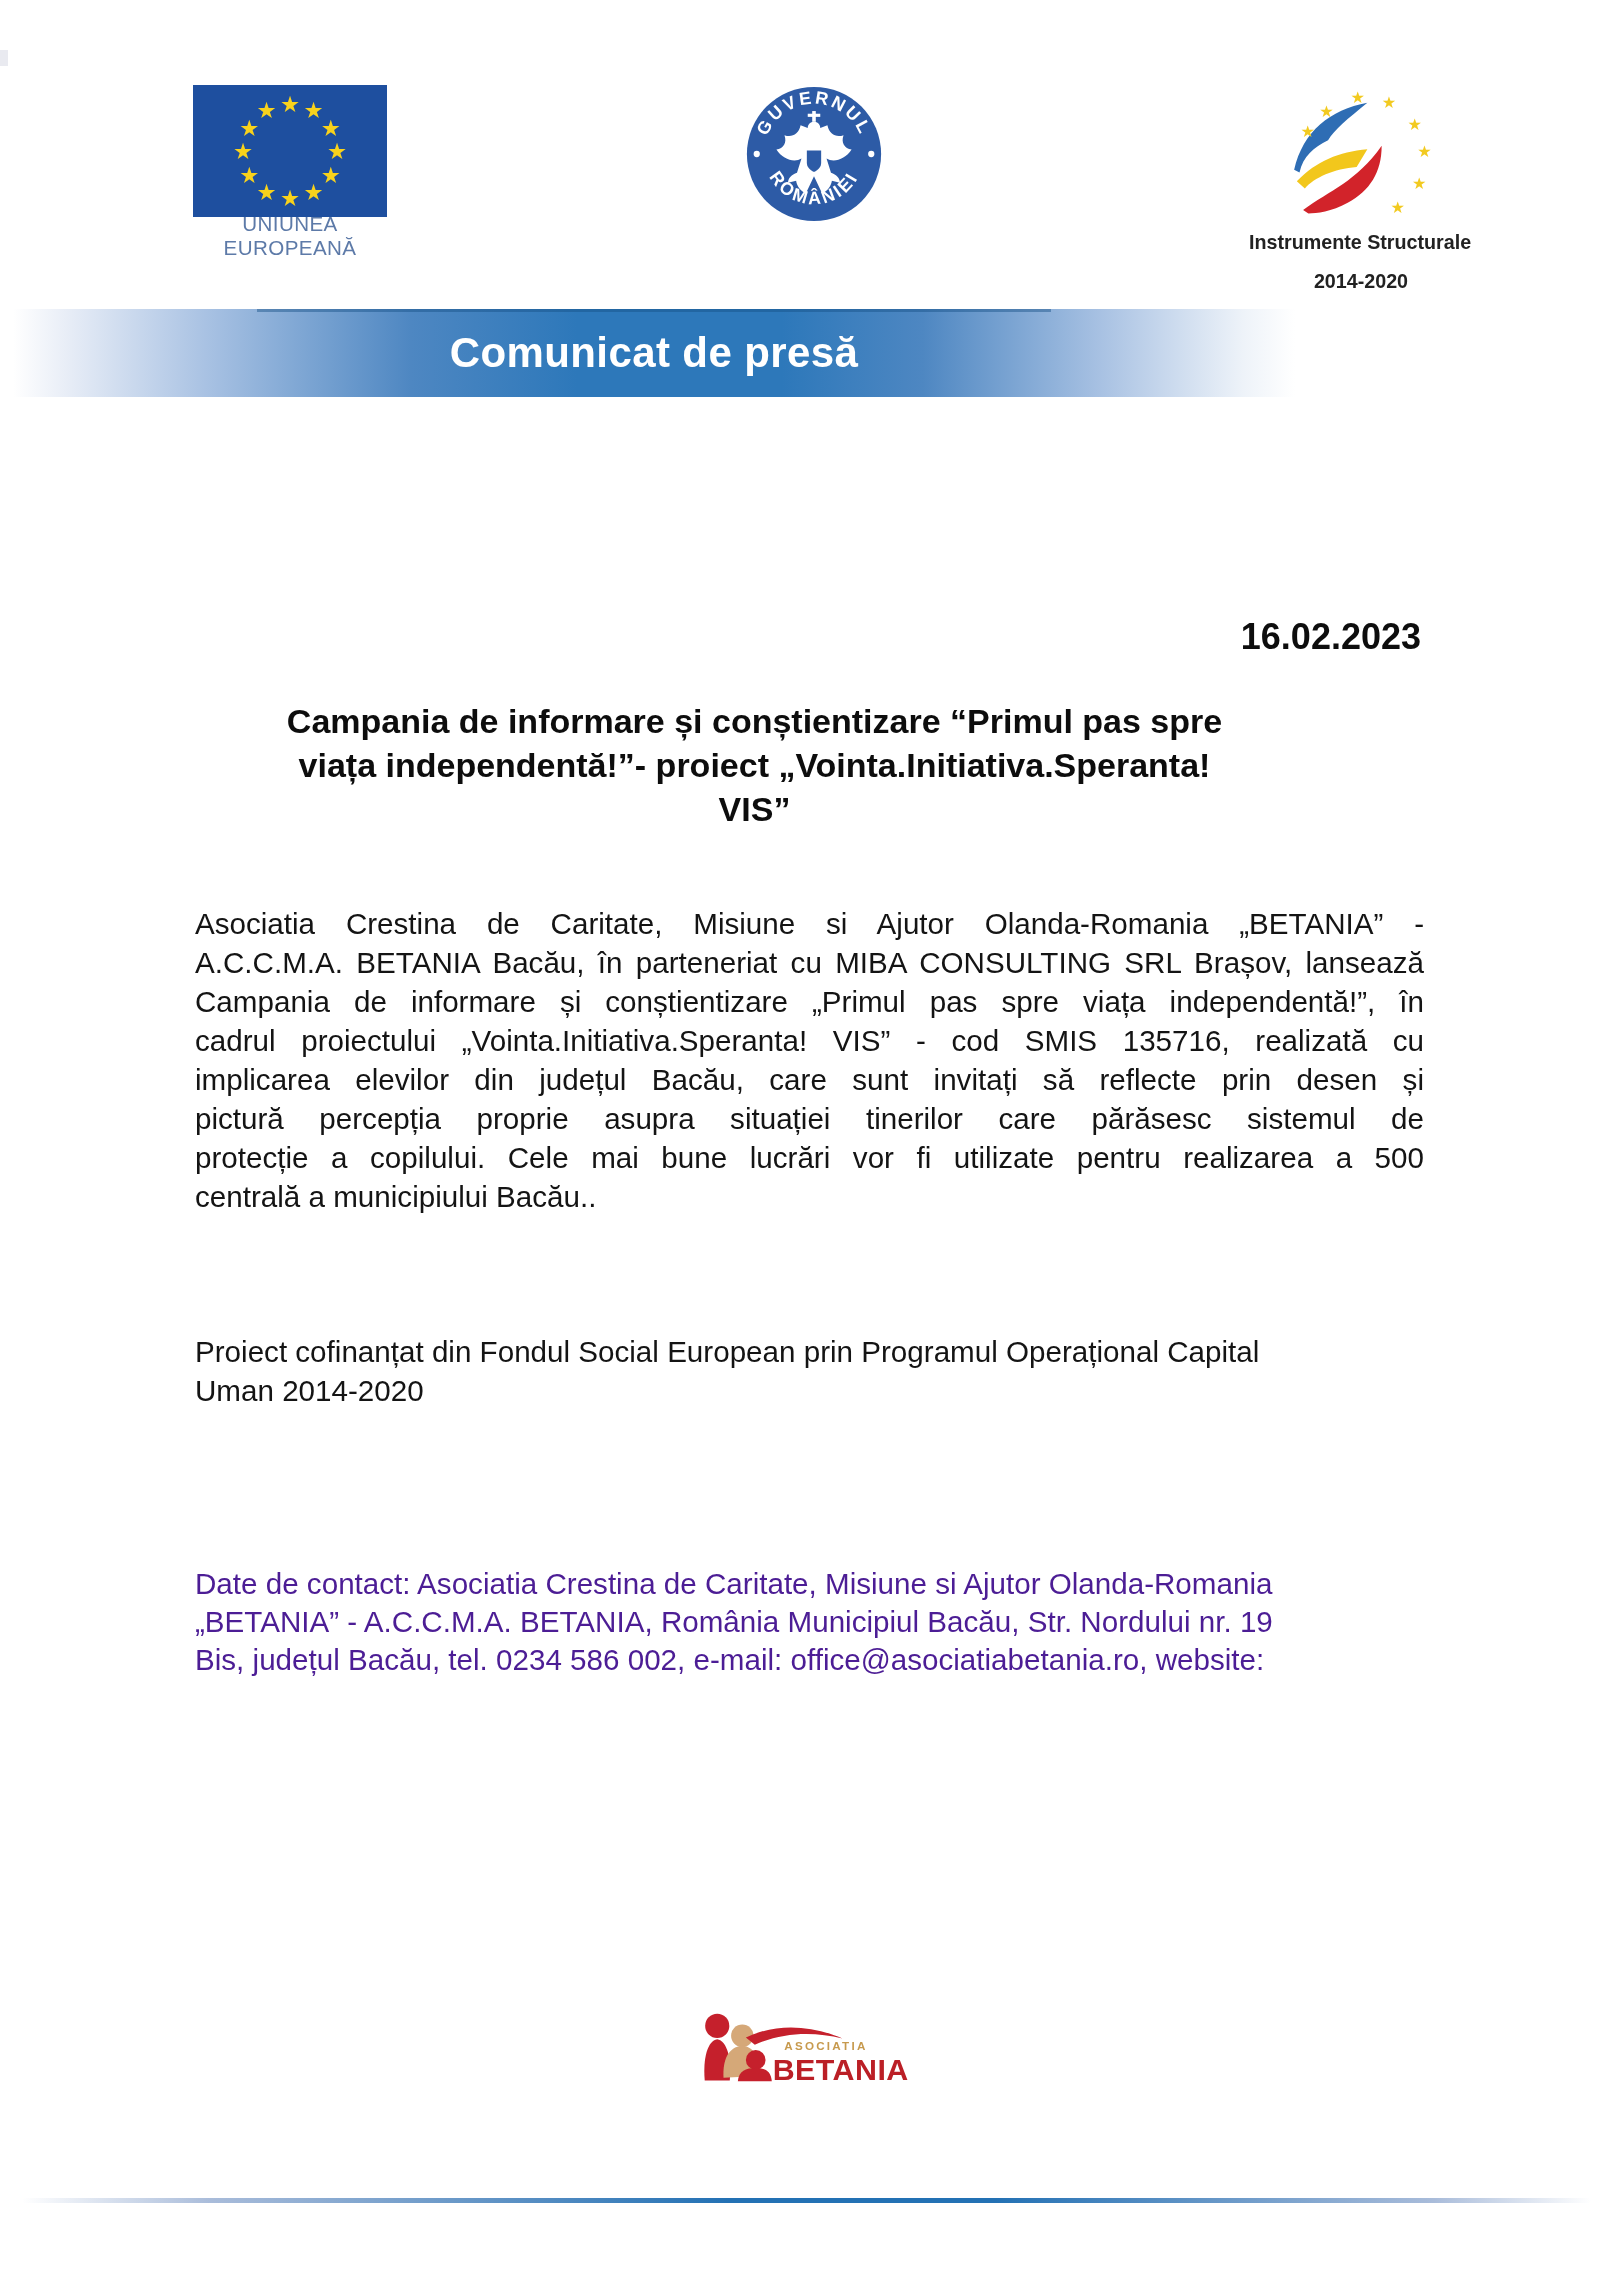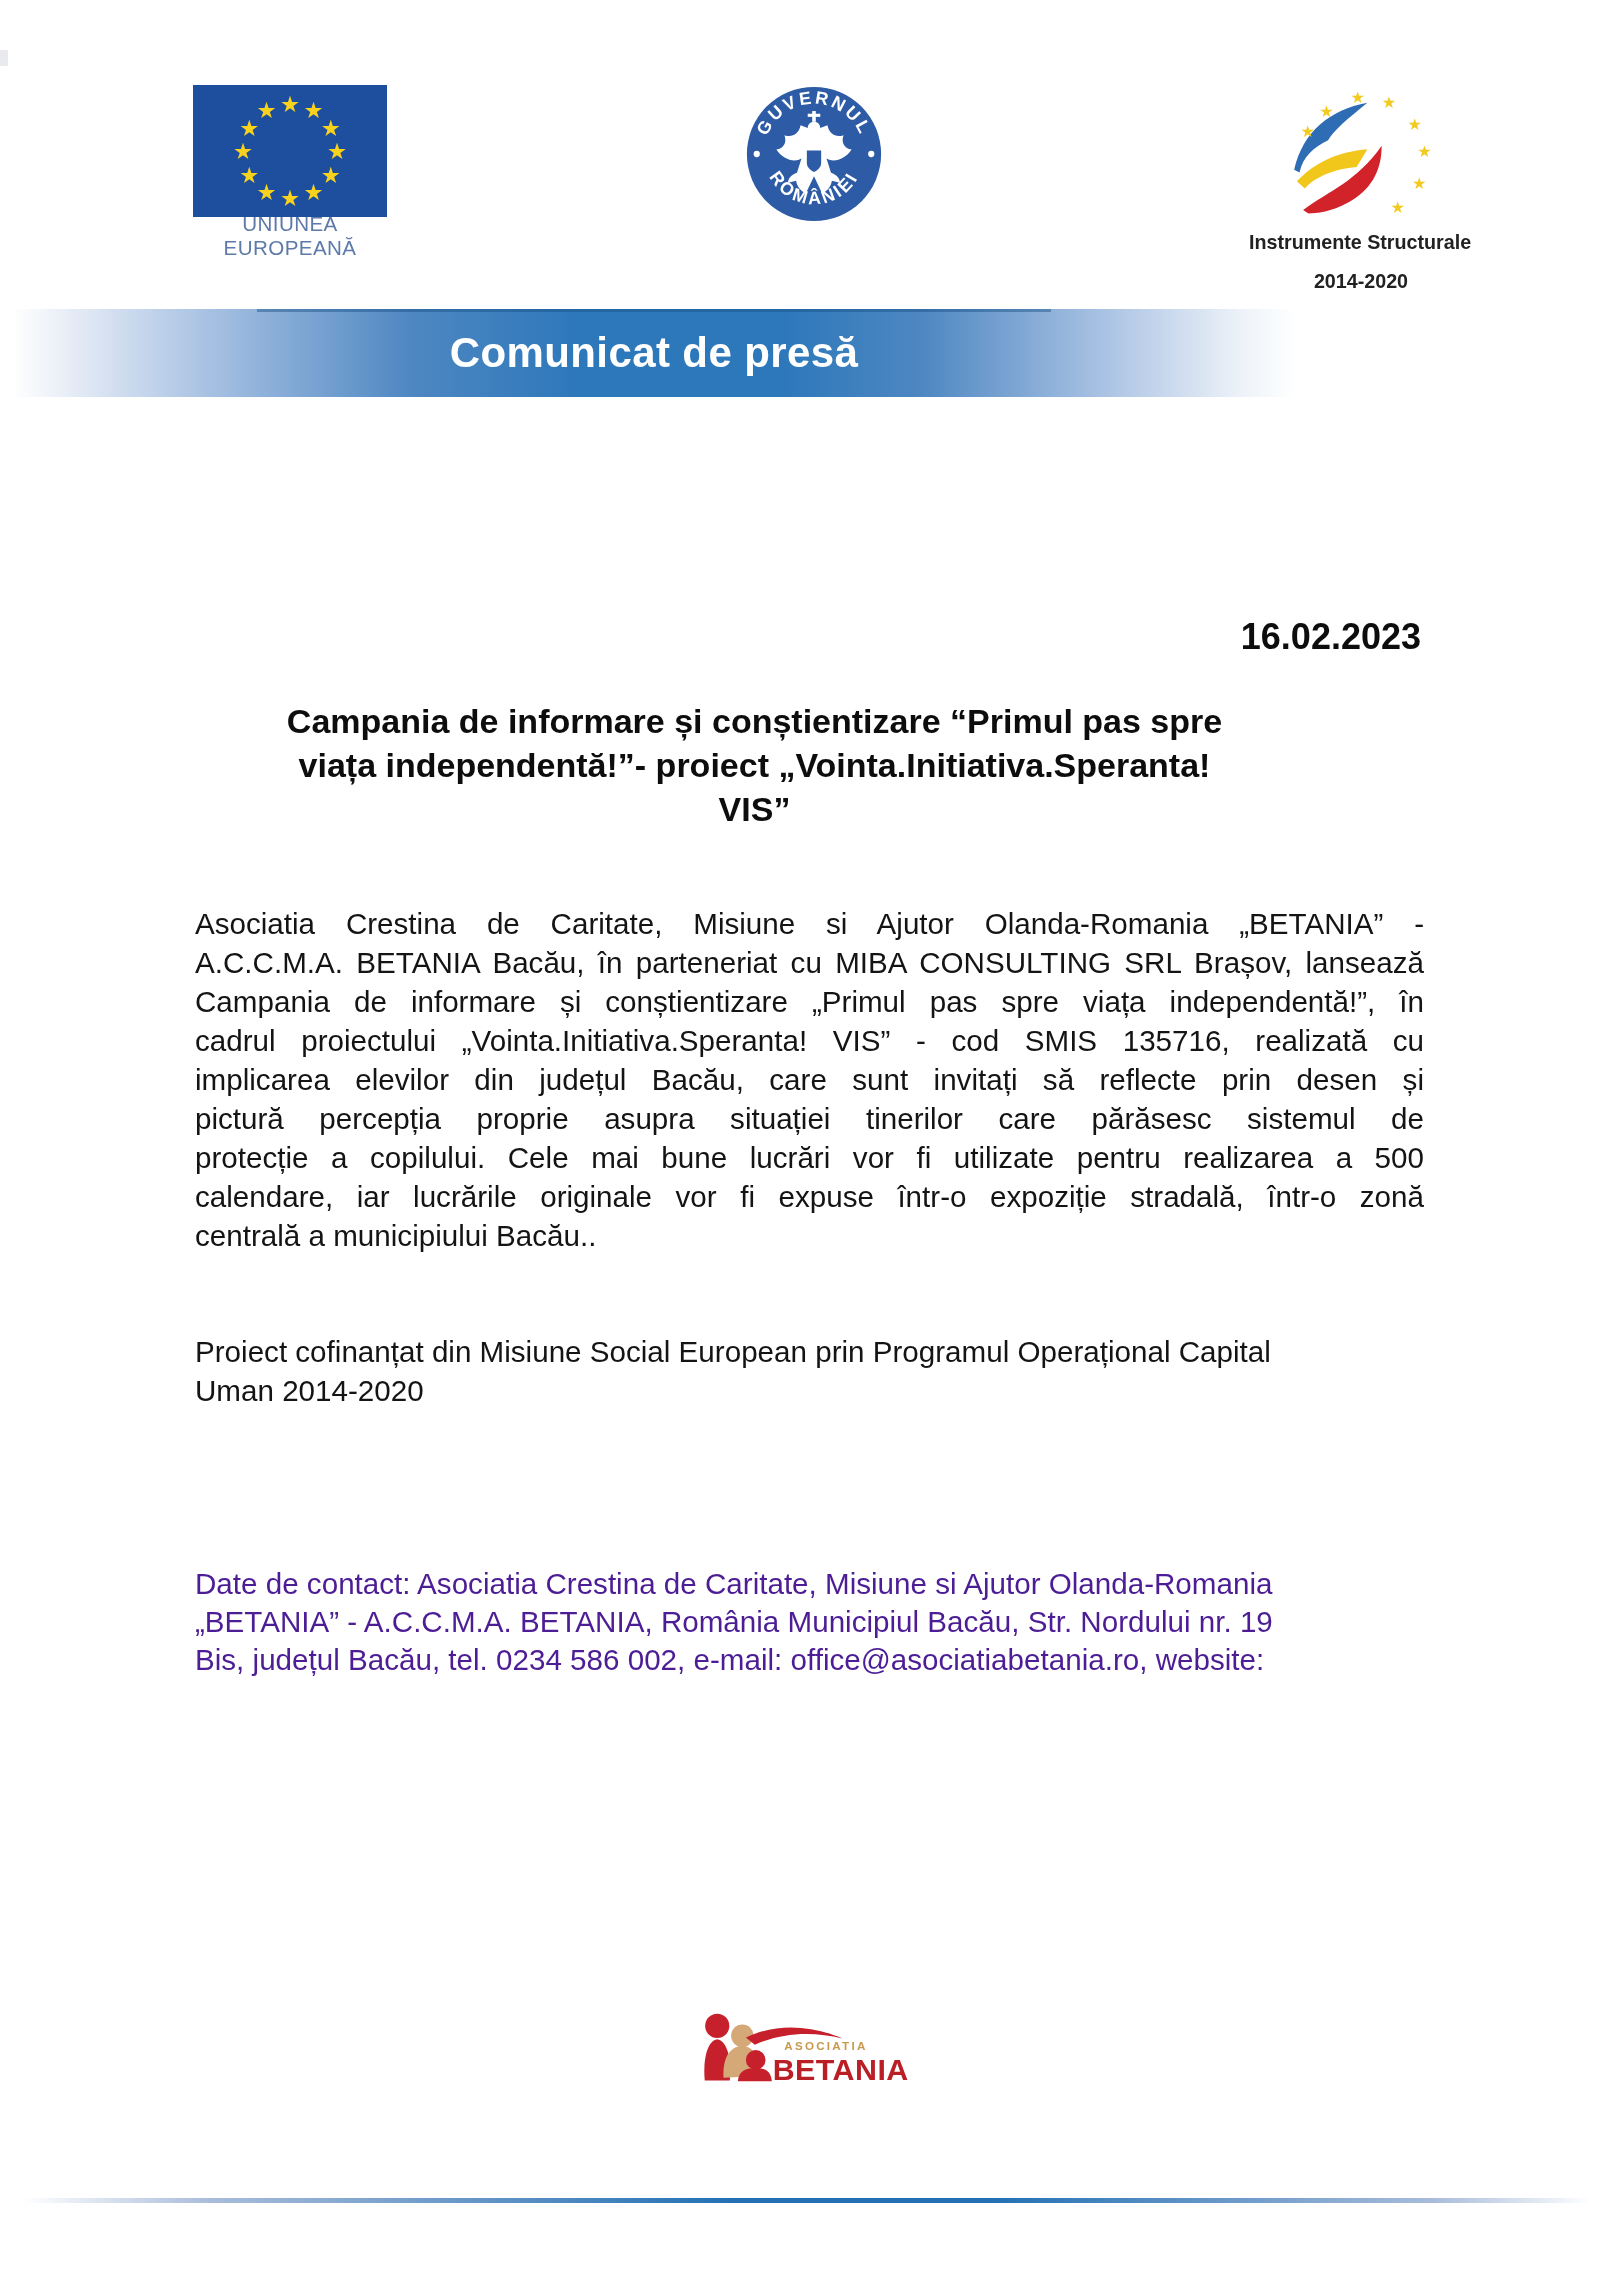--- a/index.html
+++ b/index.html
@@ -155,26 +155,25 @@
 </div>
 
 <div class="abs body-par">
   <div class="jline">Asociatia Crestina de Caritate, Misiune si Ajutor Olanda-Romania „BETANIA” -</div>
   <div class="jline">A.C.C.M.A. BETANIA Bacău, în parteneriat cu MIBA CONSULTING SRL Brașov, lansează</div>
   <div class="jline">Campania de informare și conștientizare „Primul pas spre viața independentă!”, în</div>
   <div class="jline">cadrul proiectului „Vointa.Initiativa.Speranta! VIS” - cod SMIS 135716, realizată cu</div>
   <div class="jline">implicarea elevilor din județul Bacău, care sunt invitați să reflecte prin desen și</div>
   <div class="jline">pictură percepția proprie asupra situației tinerilor care părăsesc sistemul de</div>
   <div class="jline">protecție a copilului. Cele mai bune lucrări vor fi utilizate pentru realizarea a 500</div>
-  <div class="jline">calendare, iar lucrările originale vor fi expuse într-o expoziție stradală, într-o zonă</div>
   <div class="lline">centrală a municipiului Bacău..</div>
 </div>
 
 <div class="abs funding">
-  <div>Proiect cofinanțat din Misiune Social European prin Programul Operațional Capital</div>
+  <div>Proiect cofinanțat din Fondul Social European prin Programul Operațional Capital</div>
   <div>Uman 2014-2020</div>
 </div>
 
 <div class="abs contact">
   <div>Date de contact: Asociatia Crestina de Caritate, Misiune si Ajutor Olanda-Romania</div>
   <div>„BETANIA” - A.C.C.M.A. BETANIA, România Municipiul Bacău, Str. Nordului nr. 19</div>
   <div>Bis, județul Bacău, tel. 0234 586 002, e-mail: office@asociatiabetania.ro, website:</div>
 </div>
 
 <svg class="abs betania" viewBox="0 0 240 95">

